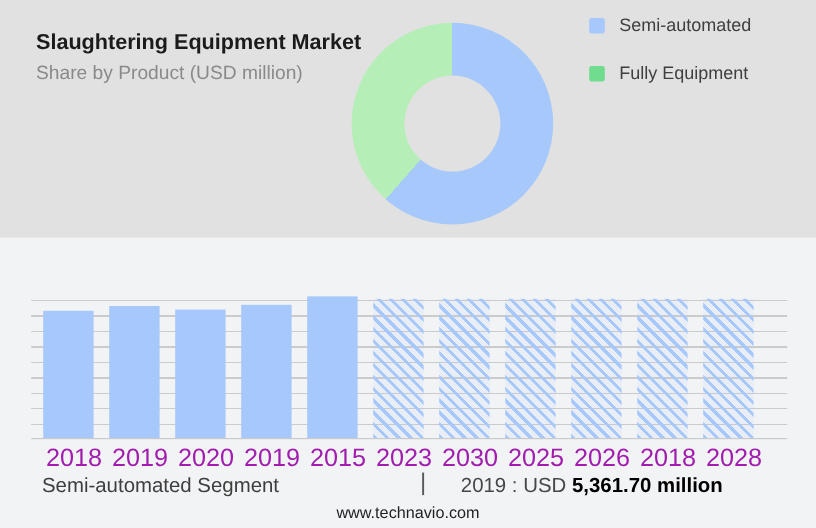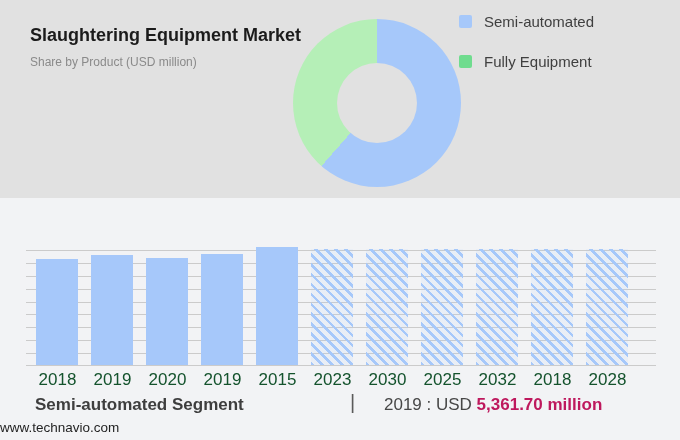--- a/index.html
+++ b/index.html
@@ -4,49 +4,49 @@
 <style>
   * { margin:0; padding:0; box-sizing:border-box; }
   html,body { width:680px; height:440px; }
   body { font-family:"Liberation Sans", sans-serif; }
   .poster { position:relative; width:680px; height:440px; overflow:hidden; background:var(--bg_bottom,#f2f3f5); }
 
   
   .top-section { position:absolute; left:0; top:0; width:680px; height:249px; background:var(--bg_top,#e1e1e1); }
   .titles { position:absolute; left:30px; top:24px; }
   .page-title { font-size:18px; font-weight:bold; color:#1b1b1b; line-height:23px; }
-  .page-subtitle { font-size:12px; color:#8a8a8a; line-height:20px; margin-top:5px; }
+  .page-subtitle { font-size:16px; color:#8a8a8a; line-height:20px; margin-top:5px; }
 
   .donut { position:absolute; left:293px; top:19px; width:168px; height:168px; border-radius:50%; }
   .donut-hole { position:absolute; inset:44px; border-radius:50%; background:var(--bg_top,#e1e1e1); }
 
-  .legend { position:absolute; left:459px; top:12px; }
+  .legend { position:absolute; left:491px; top:12px; }
   .legend-item { display:flex; align-items:center; height:18px; margin-bottom:22px; }
   .legend-swatch { width:13px; height:13px; border-radius:2px; margin-right:12px; flex:0 0 13px; }
   .legend-label { font-size:15px; color:#3f3f3f; }
 
   
   .bottom-section { position:absolute; left:0; top:198px; width:680px; height:242px; background:var(--bg_bottom,#f2f3f5); }
   .chart-plot {
     position:absolute; left:26px; top:52px; width:630px; height:116px;
     border-bottom:1px solid var(--gridline,#c9c9c9);
     background-image:repeating-linear-gradient(to bottom, var(--gridline,#c9c9c9) 0 1px, transparent 1px 12.89px);
   }
   .bar { position:absolute; bottom:0; width:42px; background:var(--bar_blue,#a6c8fa); }
   .bar.hatched {
     background:repeating-linear-gradient(45deg, var(--bar_blue,#a6c8fa) 0 2.5px, rgba(166,200,250,0.12) 2.5px 7px);
   }
   .year-labels { position:absolute; left:26px; top:172px; width:630px; display:flex; padding-left:4px; }
-  .year-label { width:55px; text-align:center; font-size:17px; color:#14532d; }
+  .year-label { width:55px; text-align:right; font-size:21px; color:#a21caf; }
 
-  .footer-segment { position:absolute; left:35px; top:197px; font-size:17px; color:#3e3e3e;font-weight:bold; }
+  .footer-segment { position:absolute; left:35px; top:197px; font-size:17px; color:#3e3e3e; }
   .footer-separator { position:absolute; left:350px; top:193px; font-size:20px; color:#5a5a5a; }
   .footer-value { position:absolute; left:384px; top:197px; font-size:17px; color:#474747; }
-  .footer-value b { color:#be185d; }
-  .website { position:absolute; left:0; top:222px; width:680px; text-align:left; font-size:13.5px; color:#1f1f1f; }
+  .footer-value b { color:#000000; }
+  .website { position:absolute; left:0; top:222px; width:680px; text-align:center; font-size:13.5px; color:#1f1f1f; }
 </style>
 </head>
 <body>
 
 <div class="poster">
 
   <div class="top-section">
     <div class="titles">
       <div class="page-title">Slaughtering Equipment Market</div>
       <div class="page-subtitle">Share by Product (USD million)</div>
@@ -86,21 +86,21 @@
     </div>
     <div class="year-labels">
         <div class="year-label">2018</div>
         <div class="year-label">2019</div>
         <div class="year-label">2020</div>
         <div class="year-label">2019</div>
         <div class="year-label">2015</div>
         <div class="year-label">2023</div>
         <div class="year-label">2030</div>
         <div class="year-label">2025</div>
-        <div class="year-label">2032</div>
+        <div class="year-label">2026</div>
         <div class="year-label">2018</div>
         <div class="year-label">2028</div>
       </div>
 
     <div class="footer-segment">Semi-automated Segment</div>
     <div class="footer-separator">|</div>
     <div class="footer-value"><span>2019 : USD </span><b>5,361.70 million</b></div>
     <div class="website">www.technavio.com</div>
   </div>
 

